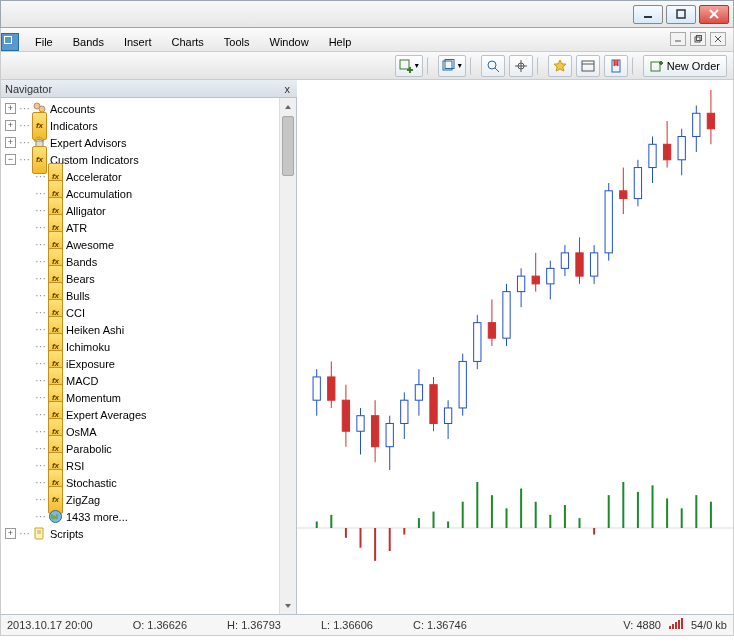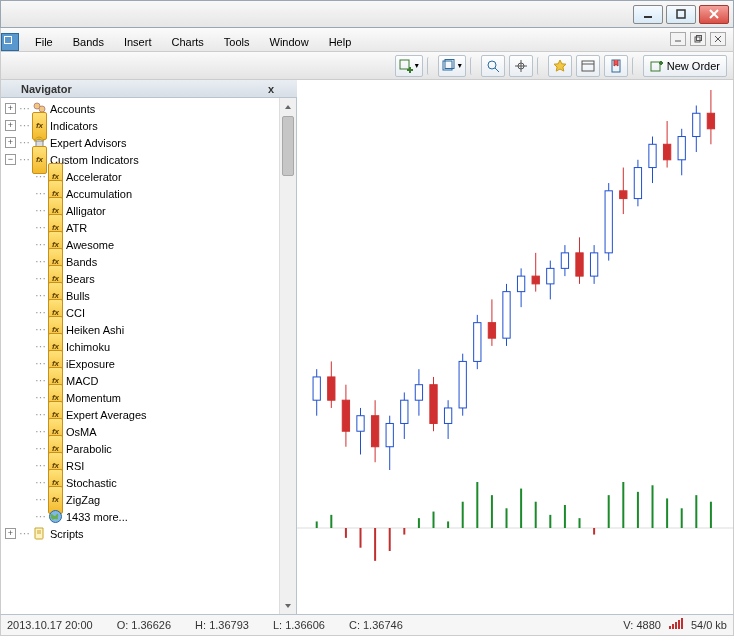--- a/index.html
+++ b/index.html
@@ -26,21 +26,21 @@
 
 .toolbar { height: 28px; background: linear-gradient(#fafafa,#e4e4e4); border:1px solid #ccc; border-top:none; display:flex; align-items:center; justify-content:flex-end; padding-right:6px; gap:4px;}
 .tbtn{height:22px;min-width:24px;border:1px solid #b8c3ce;border-radius:2px;background:linear-gradient(#fefefe,#e9eef3);display:flex;align-items:center;justify-content:center;padding:0 3px;cursor:pointer}
 .tbtn.sep{border:none;background:none;width:2px;min-width:2px;border-left:1px solid #b8c3ce;height:18px;cursor:default}
 .tbtn svg{width:14px;height:14px}
 .neworder{padding:0 6px;gap:3px}
 
 
 .mainrow { display:flex; height: 534px; border-left:1px solid #ccc; border-right:1px solid #ccc;}
 .navigator { width: 296px; display:flex; flex-direction:column; background:#fff;}
-.nav-head{height:18px;background:linear-gradient(#e9eef3,#d7dee6);border-bottom:1px solid #b8c3ce;display:flex;align-items:center;padding:0 20px;font-weight:bold;color:#333}
+.nav-head{height:18px;background:linear-gradient(#e9eef3,#d7dee6);border-bottom:1px solid #b8c3ce;display:flex;align-items:center;padding:0 4px;font-weight:normal;color:#333}
 .nav-head .x{margin-left:auto;cursor:pointer;padding:0 3px}
 .nav-body{flex:1;overflow:hidden;position:relative;border-right:1px solid #b8c3ce}
 .tree{padding:2px 0 2px 2px;position:absolute;left:0;right:18px;top:0;bottom:0;overflow:hidden}
 .scrollbar{position:absolute;right:0;top:0;bottom:0;width:17px;background:#f0f0f0;border-left:1px solid #ddd}
 .scrollbar .thumb{position:absolute;left:2px;right:2px;top:18px;height:60px;background:#c6c6c6;border:1px solid #a8a8a8;border-radius:2px}
 .scrollbar .arr{position:absolute;left:0;right:0;height:17px;display:flex;align-items:center;justify-content:center}
 .scrollbar .arr.up{top:0}.scrollbar .arr.dn{bottom:0}
 .scrollbar .arr svg{width:8px;height:8px}
 
 .node{display:flex;align-items:center;height:17px;padding-left:2px;cursor:default;white-space:nowrap}
@@ -54,21 +54,21 @@
 .nav-tabs{height:22px;display:flex;border-top:1px solid #b8c3ce;background:#f1f1f1}
 .nav-tabs div{padding:3px 12px;border-right:1px solid #ccc;cursor:pointer}
 .nav-tabs div.active{background:#fff;border-top:1px solid #fff;margin-top:-1px}
 
 
 .chart{flex:1;position:relative;background:#fff;overflow:hidden}
 .chart svg.candles{position:absolute;left:0;top:0}
 .chart svg.indicator{position:absolute;left:0;bottom:26px}
 
 
-.status{height:22px;border:1px solid #ccc;border-top:1px solid #b8c3ce;display:flex;align-items:center;background:#f6f6f6;padding:0 6px;gap:24px;color:#333}
+.status{height:22px;border:1px solid #ccc;border-top:1px solid #b8c3ce;display:flex;align-items:center;background:#f6f6f6;padding:0 6px;gap:40px;color:#333}
 .status .r{margin-left:auto;display:flex;gap:8px;align-items:flex-start}
 .status .bars{display:flex;gap:1px;align-items:flex-end;height:10px}
 .status .bars i{width:2px;background:#c03030}
 </style>
 </head>
 <body>
 
 <div class="titlebar">
   <div class="winbtn min">
       <svg viewBox="0 0 12 12">

